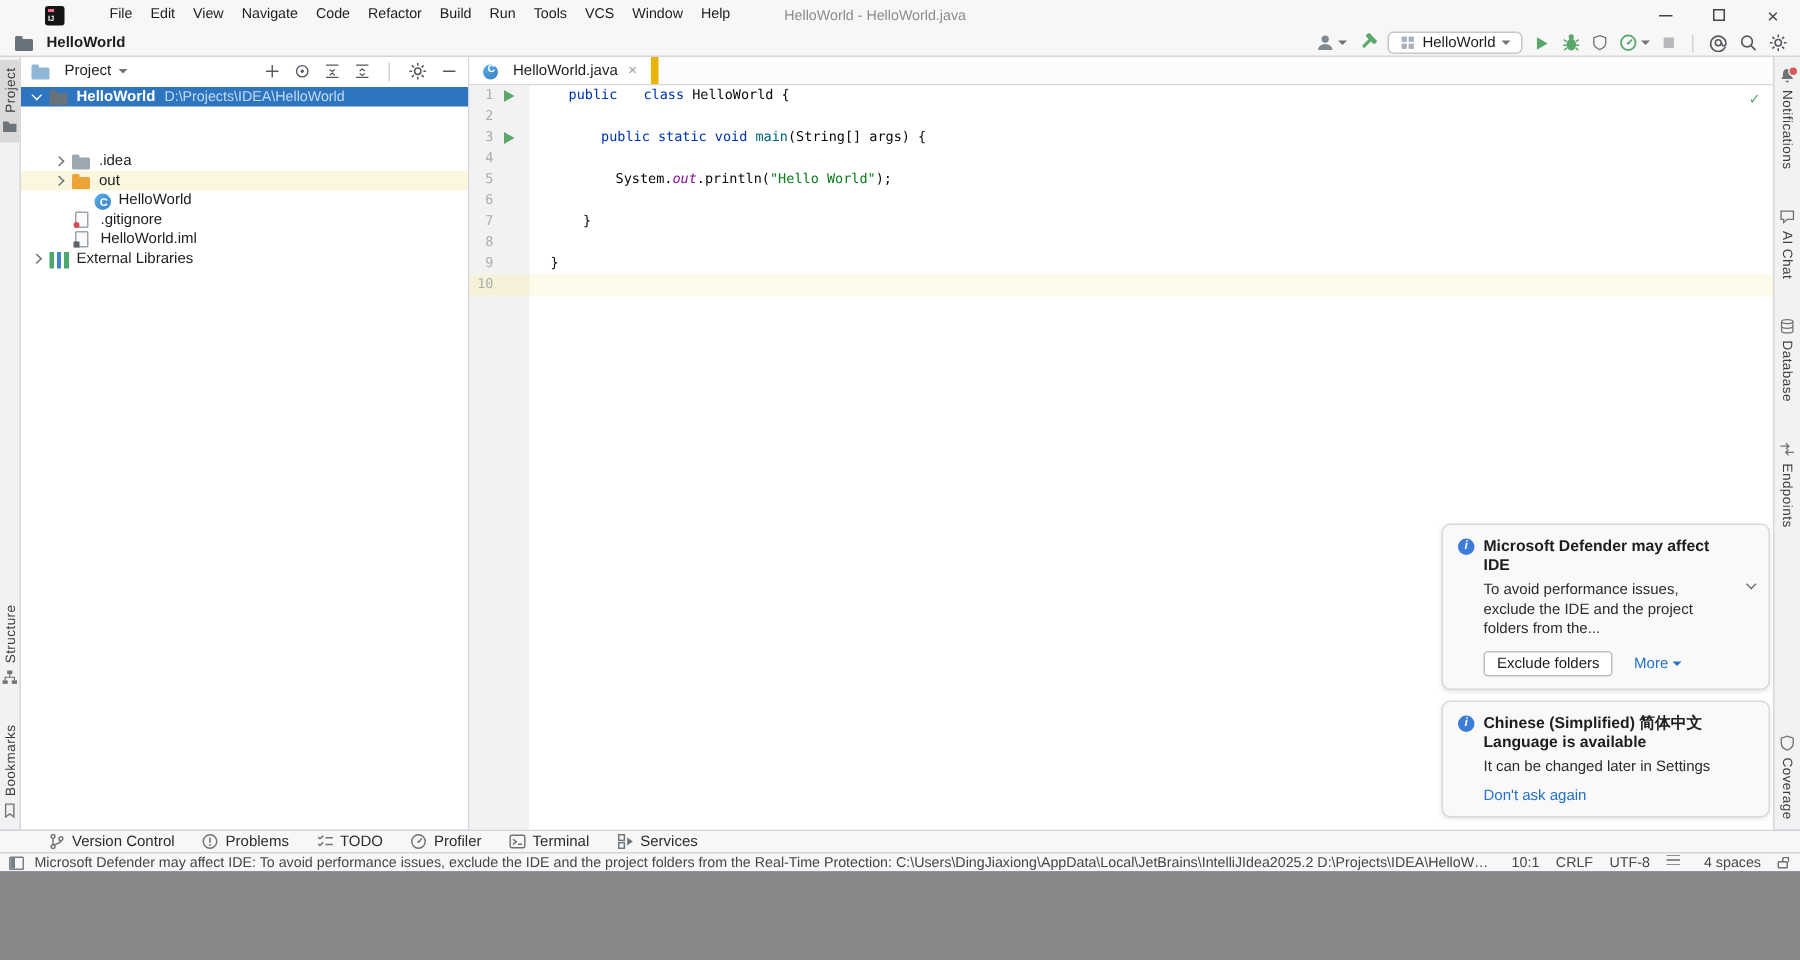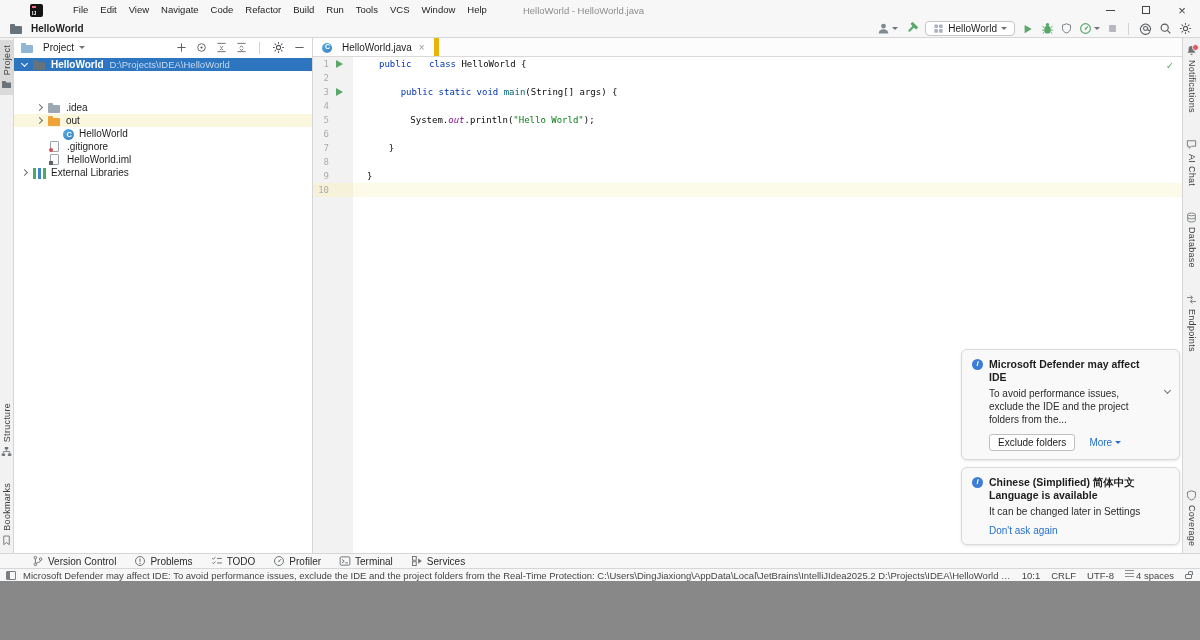--- a/index.html
+++ b/index.html
@@ -118,21 +118,21 @@
   .nchev .chev{margin:0;}
 
   
   .toolwindow-bar{height:15px;background:#F7F7F7;border-top:1px solid #D6D6D6;display:flex;align-items:center;gap:2px;padding-left:24px;flex:none;}
   .twb-item{display:flex;align-items:center;gap:4px;font-size:10px;color:#2B2B2B;padding:0 8px;height:100%;}
   .statusbar{height:13px;background:#F7F7F7;border-top:1px solid #D6D6D6;display:flex;align-items:center;padding:0 8px 0 6px;font-size:9.5px;color:#454545;gap:7px;flex:none;}
   .layout-ic{width:10px;height:9px;border:1px solid #7A7F84;border-radius:1px;position:relative;flex:none;}
   .layout-ic::before{content:"";position:absolute;left:0;top:0;bottom:0;width:3px;background:#7A7F84;}
   .sb-msg{white-space:nowrap;overflow:hidden;text-overflow:ellipsis;flex:1;min-width:0;}
   .sb-right{display:flex;align-items:center;gap:11px;flex:none;margin-left:4px;}
-  .sb-widget{display:flex;align-items:flex-start;gap:2px;}
+  .sb-widget{display:flex;align-items:flex-start;gap:16px;}
   .indent-ic{width:9px;height:7px;background:repeating-linear-gradient(180deg,#8A8F94 0 1px,transparent 1px 3px);flex:none;}
   .lock{width:7px;height:5px;border:1px solid #6E7377;border-radius:1px;position:relative;margin-top:3px;flex:none;}
   .lock::before{content:"";position:absolute;top:-4px;left:2px;width:3px;height:3px;border:1px solid #6E7377;border-bottom:none;border-radius:2px 2px 0 0;}
 </style>
 </head>
 <body>
 
 <div id="app">
 
   <header class="titlebar">

